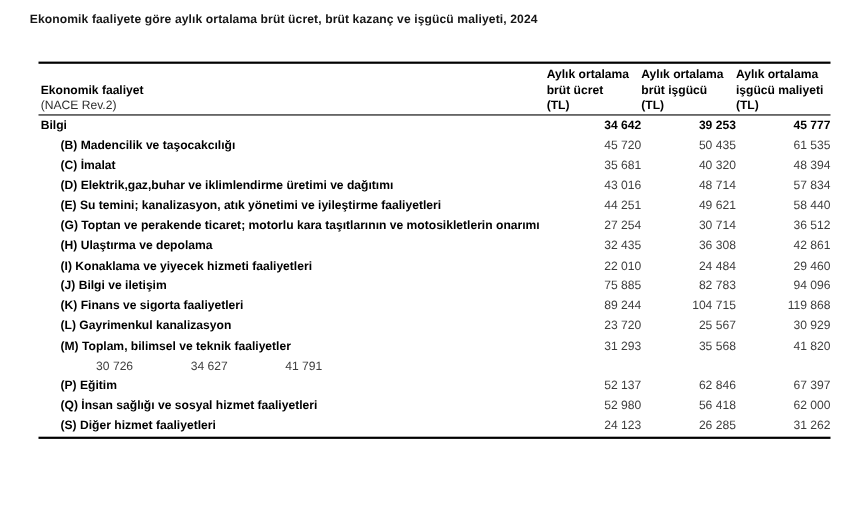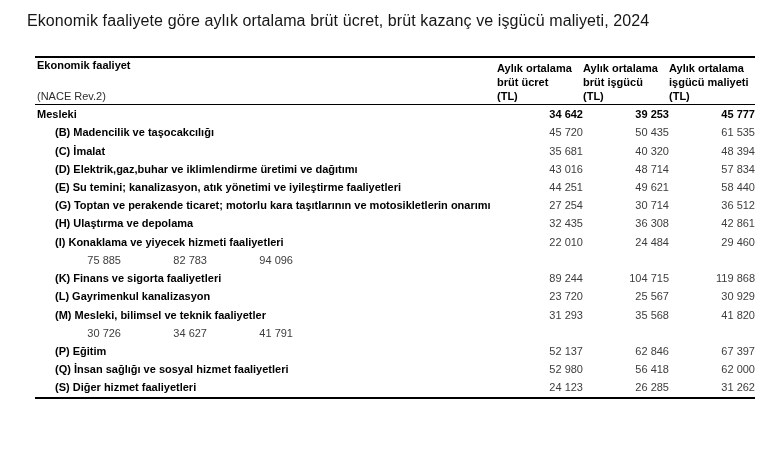--- a/index.html
+++ b/index.html
@@ -6,22 +6,22 @@
   body {
     width: 784px; height: 463px;
     background: #ffffff;
     font-family: "Liberation Sans", sans-serif;
     position: relative;
     overflow: hidden;
   }
   .page-title {
     position: absolute;
     left: 27px; top: 12px;
-    font-size: 16px;
-    font-weight: normal;
+    font-size: 11px;
+    font-weight: bold;
     color: #161616;
     letter-spacing: 0.1px;
     white-space: nowrap;
   }
   .table-wrap {
     position: absolute;
     left: 35px; top: 56px;
     width: 720px;
   }
   .thead {
@@ -29,21 +29,21 @@
     border-bottom: 1.5px solid #000;
     display: flex;
     align-items: stretch;
     height: 49px;
     box-sizing: border-box;
   }
   .th-activity {
     flex: 1;
     display: flex;
     flex-direction: column;
-    justify-content: space-between;
+    justify-content: flex-end;
     padding-left: 2px;
     padding-bottom: 1px;
   }
   .th-activity .l1 {
     font-size: 11px; font-weight: bold; color: #000; line-height: 14px;
   }
   .th-activity .l2 {
     font-size: 11px; font-weight: normal; color: #2e2e2e; line-height: 14px;
   }
   .th-num {
@@ -107,21 +107,21 @@
       <div>(TL)</div>
     </div>
     <div class="th-num">
       <div>Aylık ortalama</div>
       <div>işgücü maliyeti</div>
       <div>(TL)</div>
     </div>
   </div>
   <div class="tbody" id="table-body">
       <div class="trow total">
-        <div class="td-label">Mesleki</div>
+        <div class="td-label">Bilgi</div>
         <div class="td-val">34 642</div>
         <div class="td-val">39 253</div>
         <div class="td-val">45 777</div>
       </div>
       <div class="trow">
         <div class="td-label">(B) Madencilik ve taşocakcılığı</div>
         <div class="td-val">45 720</div>
         <div class="td-val">50 435</div>
         <div class="td-val">61 535</div>
       </div>
@@ -155,38 +155,39 @@
         <div class="td-val">36 308</div>
         <div class="td-val">42 861</div>
       </div>
       <div class="trow">
         <div class="td-label">(I) Konaklama ve yiyecek hizmeti faaliyetleri</div>
         <div class="td-val">22 010</div>
         <div class="td-val">24 484</div>
         <div class="td-val">29 460</div>
       </div>
       <div class="trow">
+        <div class="td-label">(J) Bilgi ve iletişim</div>
         <div class="td-val">75 885</div>
         <div class="td-val">82 783</div>
         <div class="td-val">94 096</div>
       </div>
       <div class="trow">
         <div class="td-label">(K) Finans ve sigorta faaliyetleri</div>
         <div class="td-val">89 244</div>
         <div class="td-val">104 715</div>
         <div class="td-val">119 868</div>
       </div>
       <div class="trow">
         <div class="td-label">(L) Gayrimenkul kanalizasyon</div>
         <div class="td-val">23 720</div>
         <div class="td-val">25 567</div>
         <div class="td-val">30 929</div>
       </div>
       <div class="trow">
-        <div class="td-label">(M) Mesleki, bilimsel ve teknik faaliyetler</div>
+        <div class="td-label">(M) Toplam, bilimsel ve teknik faaliyetler</div>
         <div class="td-val">31 293</div>
         <div class="td-val">35 568</div>
         <div class="td-val">41 820</div>
       </div>
       <div class="trow">
         <div class="td-val">30 726</div>
         <div class="td-val">34 627</div>
         <div class="td-val">41 791</div>
       </div>
       <div class="trow">

